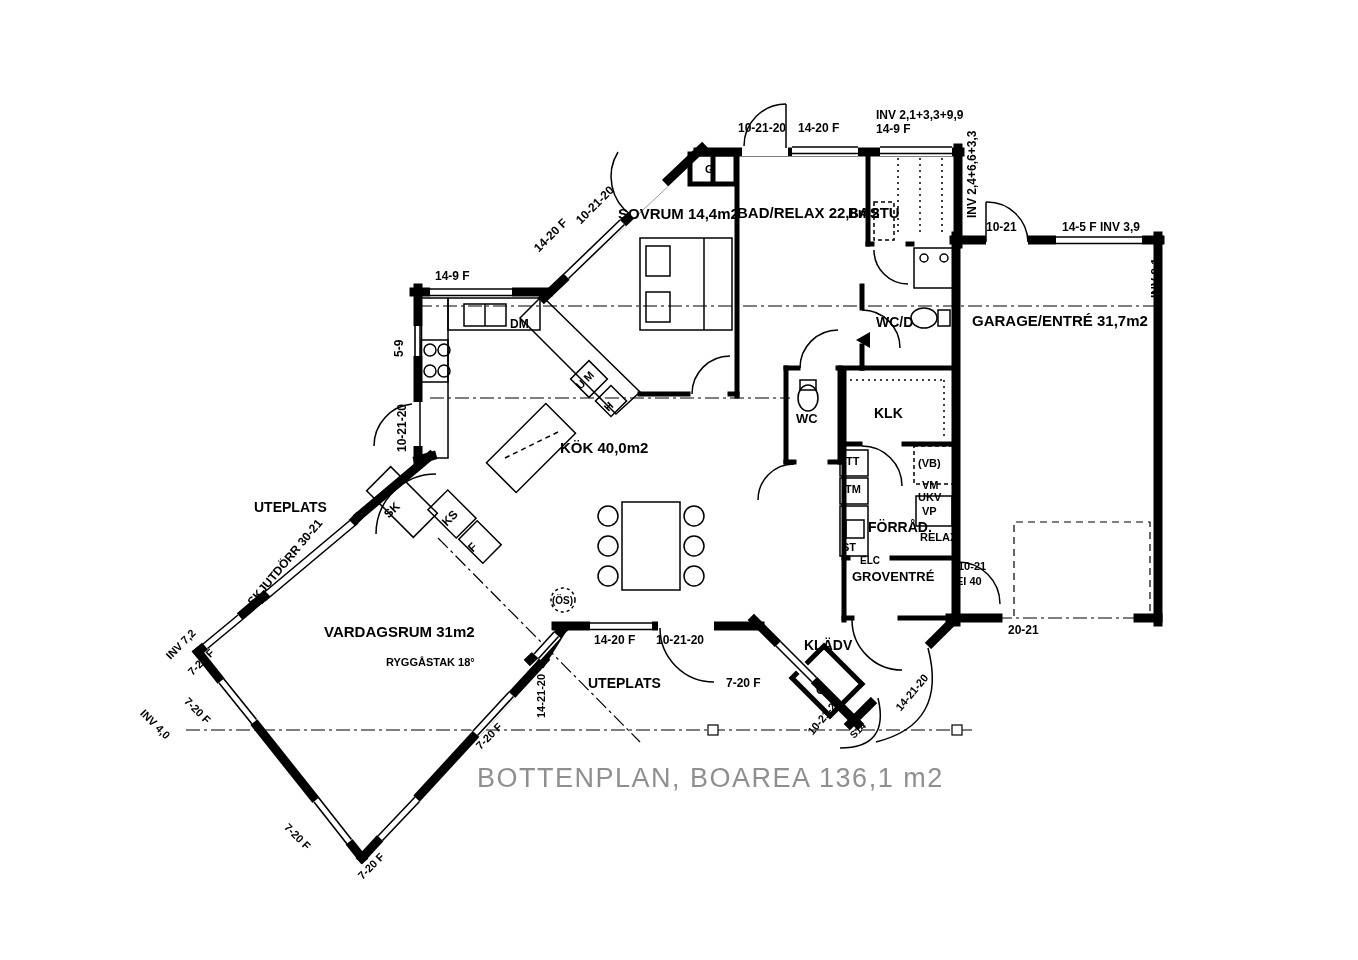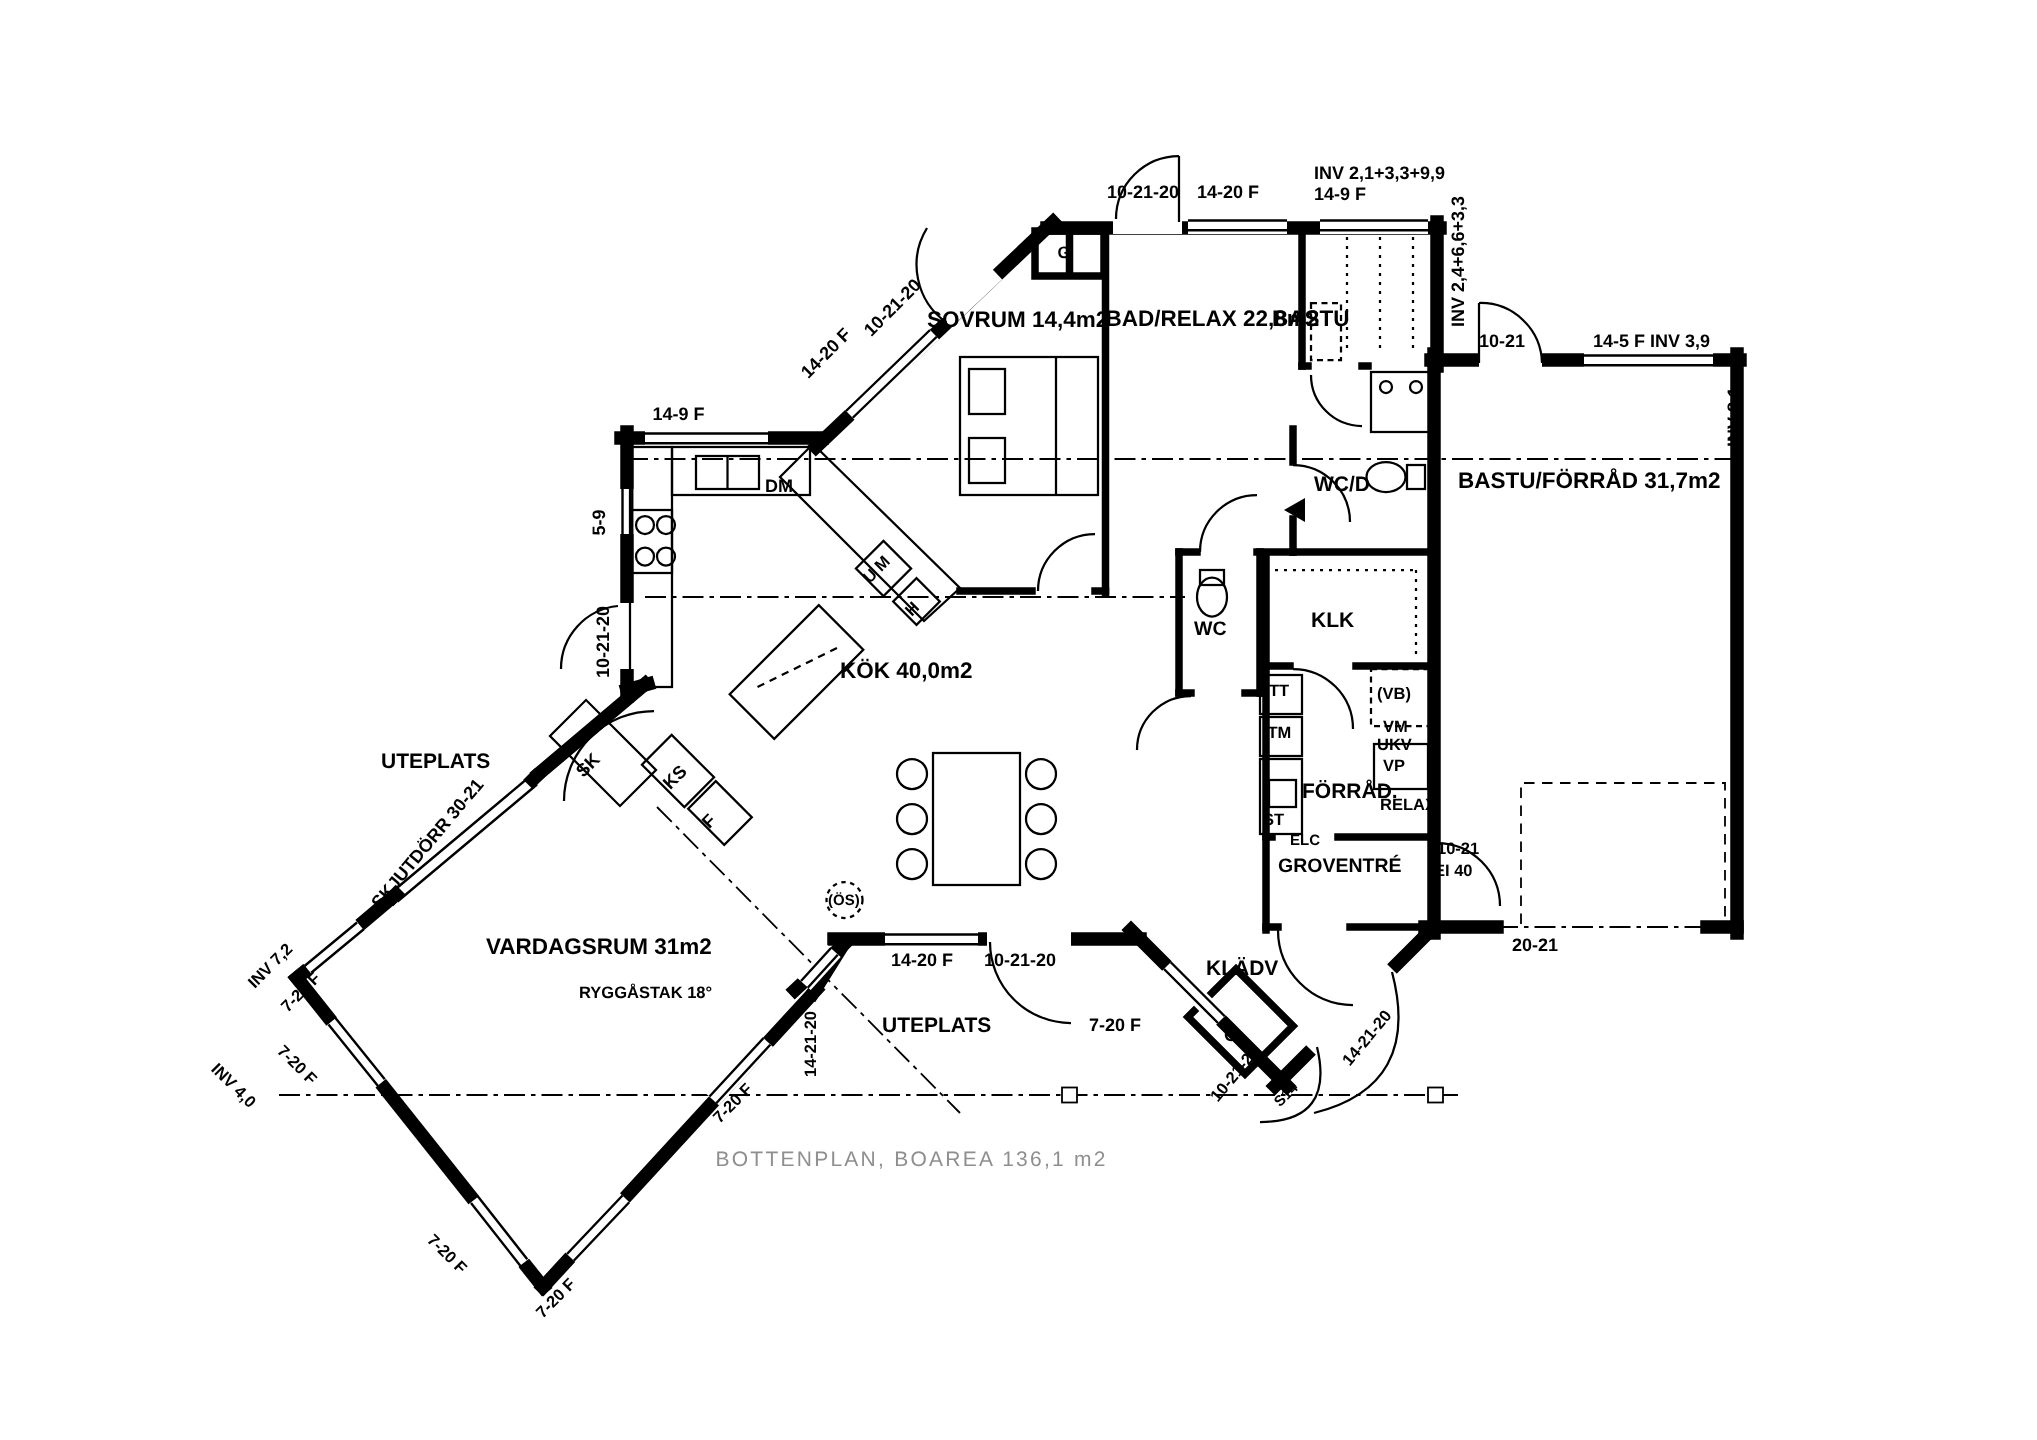--- a/index.html
+++ b/index.html
@@ -2,21 +2,21 @@
 <html><head>
 <meta charset="utf-8">
 <style>
   html,body{margin:0;padding:0;background:#fff;}
   .plan{position:relative;width:1358px;height:960px;background:#fff;
         font-family:"Liberation Sans",sans-serif;overflow:hidden;}
   .plan svg{position:absolute;left:0;top:0;}
   .lbl{position:absolute;font-weight:bold;color:#000;white-space:nowrap;line-height:1;}
   .s10{font-size:10px}.s11{font-size:11px}.s12{font-size:12px}
   .s13{font-size:13px}.s14{font-size:14px}.s15{font-size:15px}
-  .title{font-size:14px;color:#8f8f8f;font-weight:400;letter-spacing:1.5px;}
+  .title{font-size:27px;color:#8f8f8f;font-weight:400;letter-spacing:1.5px;}
   .r-45{transform:rotate(-45deg);transform-origin:left center;}
   .r45{transform:rotate(45deg);transform-origin:left center;}
   .r-50{transform:rotate(-50deg);transform-origin:left center;}
   .r-90{transform:rotate(-90deg);transform-origin:left top;}
 </style>
 </head>
 <body>
 
 <div class="plan">
 
@@ -203,21 +203,21 @@
     <path d="M898,158 V236 M920,158 V236 M942,158 V236" stroke-dasharray="2 4"></path>
     <path d="M850,380 H944 M944,380 V440" stroke-dasharray="2 4"></path>
     <circle cx="563" cy="600" r="12" stroke-dasharray="3 3"></circle>
   </g>
 </svg>
 
   <div class="lbl s15" style="left:618px;top:206px">SOVRUM 14,4m2</div>
   <div class="lbl s15" style="left:737px;top:205px">BAD/RELAX 22,8m2</div>
   <div class="lbl s15" style="left:848px;top:205px">BASTU</div>
   <div class="lbl s14" style="left:876px;top:315px">WC/D</div>
-  <div class="lbl s15" style="left:972px;top:313px">BASTU/FÖRRÅD 31,7m2</div>
+  <div class="lbl s15" style="left:972px;top:313px">GARAGE/ENTRÉ 31,7m2</div>
   <div class="lbl s15" style="left:560px;top:440px">KÖK 40,0m2</div>
   <div class="lbl s13" style="left:796px;top:412px">WC</div>
   <div class="lbl s14" style="left:874px;top:406px">KLK</div>
   <div class="lbl s14" style="left:868px;top:520px">FÖRRÅD.</div>
   <div class="lbl s13" style="left:852px;top:570px">GROVENTRÉ</div>
   <div class="lbl s14" style="left:804px;top:638px">KLÄDV</div>
   <div class="lbl s14" style="left:254px;top:500px">UTEPLATS</div>
   <div class="lbl s14" style="left:588px;top:676px">UTEPLATS</div>
   <div class="lbl s15" style="left:324px;top:624px">VARDAGSRUM 31m2</div>
   <div class="lbl s11" style="left:386px;top:657px">RYGGÅSTAK 18°</div>

